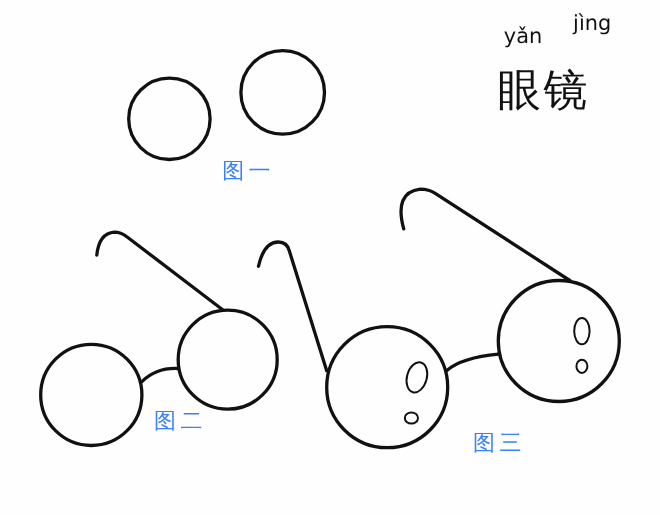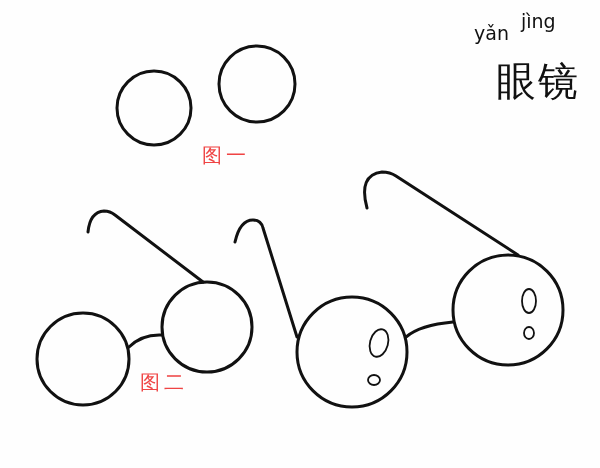--- a/index.html
+++ b/index.html
@@ -1,27 +1,27 @@
 <!DOCTYPE html>
 <html><head>
 <meta charset="utf-8">
 <style>
   html, body { margin:0; padding:0; background:#ffffff; }
   #stage { position:relative; width:600px; height:468px; background:#fefefe; overflow:hidden; }
   svg { position:absolute; left:0; top:0; }
-  .label { position:absolute; font-family:Liberation Mono, monospace; color:#ef4444; letter-spacing:4px; }
+  .label { position:absolute; font-family:Liberation Mono, monospace; color:#3b82f6; letter-spacing:4px; }
   .pinyin { position:absolute; font-family:"DejaVu Sans", sans-serif; font-size:19px; color:#111; }
-  .title { position:absolute; font-family:"DejaVu Serif", serif; font-size:40px; color:#111; letter-spacing:2px;margin-left:44px; }
+  .title { position:absolute; font-family:"DejaVu Serif", serif; font-size:40px; color:#111; letter-spacing:2px; }
 </style>
 </head>
 <body>
 
 <div id="stage">
 
-  <span class="pinyin" style="left:458px;top:22px;margin-left:16px;">yǎn</span>
+  <span class="pinyin" style="left:458px;top:22px;">yǎn</span>
   <span class="pinyin" style="left:521px;top:10px;">jìng</span>
   <span class="title" style="left:452px;top:54px;">眼镜</span>
 
   <svg width="600" height="468" viewBox="0 0 600 468" fill="none" stroke="#111" stroke-linecap="round" stroke-linejoin="round">
 
     <g stroke-width="3">
       <circle cx="154" cy="108" r="37"></circle>
       <circle cx="257" cy="84" r="38"></circle>
     </g>
 
@@ -42,13 +42,14 @@
         <ellipse cx="379" cy="343" rx="9" ry="14" transform="rotate(15 379 343)"></ellipse>
         <ellipse cx="374" cy="380" rx="6" ry="5"></ellipse>
         <ellipse cx="529" cy="301" rx="7" ry="12"></ellipse>
         <ellipse cx="529" cy="333" rx="5" ry="6"></ellipse>
       </g>
     </g>
   </svg>
 
   <span class="label" style="left:202px;top:142px;font-size:20px;">图一</span>
   <span class="label" style="left:140px;top:369px;font-size:20px;">图二</span>
+  <span class="label" style="left:430px;top:389px;font-size:20px;">图三</span>
 </div>
 
 </body></html>

